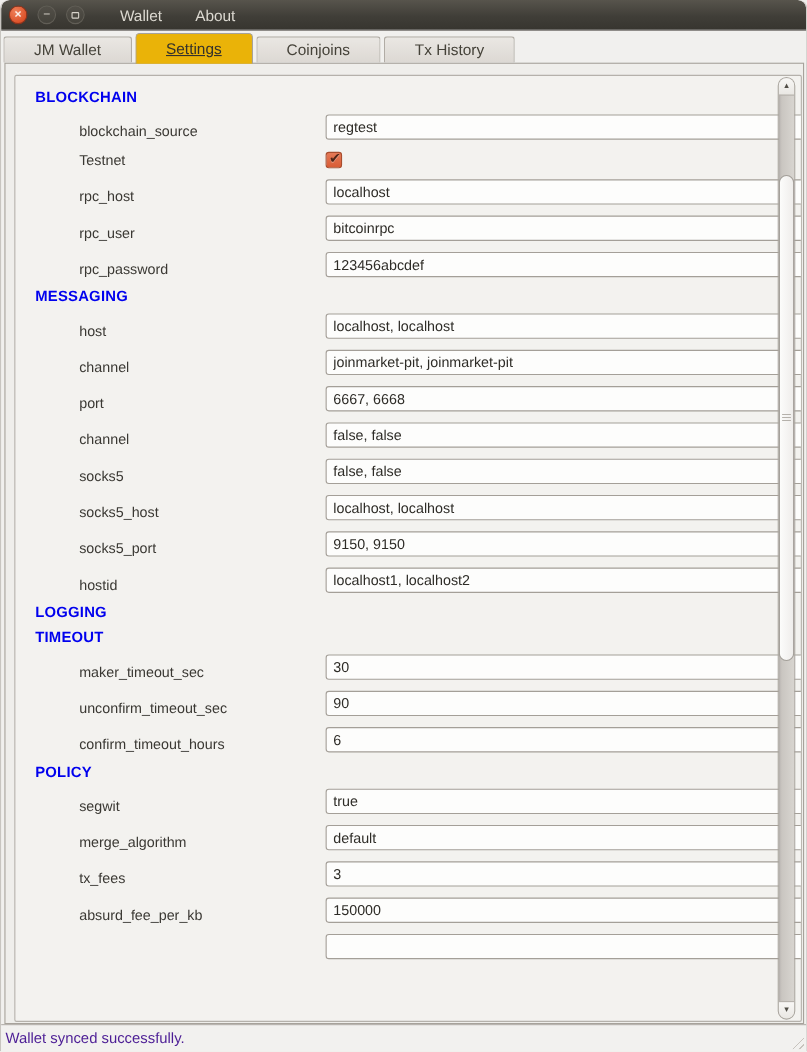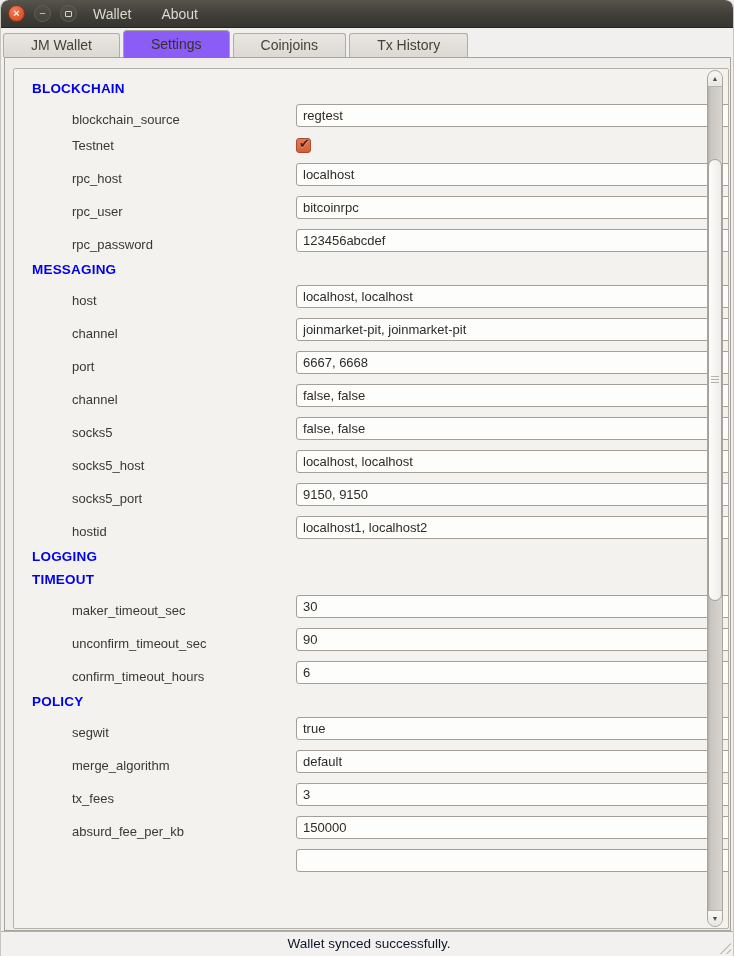--- a/index.html
+++ b/index.html
@@ -36,41 +36,42 @@
   }
   .wbtn-min, .wbtn-max {
     margin-left:9px;
     background:linear-gradient(#524f48,#44423b);
     border:1px solid #615e56; color:#d8d4cb;
   }
   .wbtn-max .sq { width:7px; height:6px; border:1.5px solid #d8d4cb; border-radius:1px; }
   .menu-item {
     color:#dcd9d1; font-size:14px; margin-left:30px; cursor:default;
   }
-  .menu-item:first-of-type { margin-left:16px; }
+  .menu-item:first-of-type { margin-left:32px; }
   
   .tabbar {
     position:absolute; left:0; top:28px; right:0; height:29px;
     background:#f1f0ee;
     display:flex; align-items:flex-end; padding-left:2px;
   }
   .tab {
     text-align:right; font-size:14px; color:#454239;
     border:1px solid #b1aca5; border-bottom:none;
     border-radius:3px 3px 0 0;
     background:linear-gradient(#eae7e3,#dcd8d3);
     height:24px; line-height:23px; margin-right:3px; padding:0 27px;
     position:relative;
   }
   .tab.active {
-    background:#8b5cf6;
+    background:#eab308;
     border-color:#a7a29b;
     height:28px; line-height:27px;
     bottom:-1px; z-index:3; color:#33312c;
     border-radius:4px 4px 0 0;
+    text-decoration:underline;
   }
   
   .pane {
     position:absolute; left:3px; right:2px; top:57px; bottom:25px;
     border:1px solid #a7a29b;
     background:#efeeeb;
   }
   .scrollarea {
     position:absolute; left:8px; right:1px; top:10px; bottom:1px;
     border:1px solid #b5b1ab; border-radius:2px;
@@ -135,22 +136,22 @@
   }
   .vs-grip {
     width:8px; height:8px;
     background:repeating-linear-gradient(to bottom,#b5b1ab 0 1px,transparent 1px 3px);
   }
   
   .statusbar {
     position:absolute; left:0; right:0; bottom:0; height:25px;
     border-top:1px solid #b3afa9;
     background:#f2f1ef;
-    font-size:13.5px; color:#0f172a;
-    line-height:24px; padding-left:4px;text-align:center;
+    font-size:13.5px; color:#4c1d95;
+    line-height:24px; padding-left:4px;
   }
   .sizegrip {
     position:absolute; right:2px; bottom:2px; width:14px; height:14px;
     background:repeating-linear-gradient(135deg,#c7c3bd 0 1px,transparent 1px 4px);
     clip-path:polygon(100% 0,100% 100%,0 100%);
   }
 </style>
 </head>
 <body>
 

